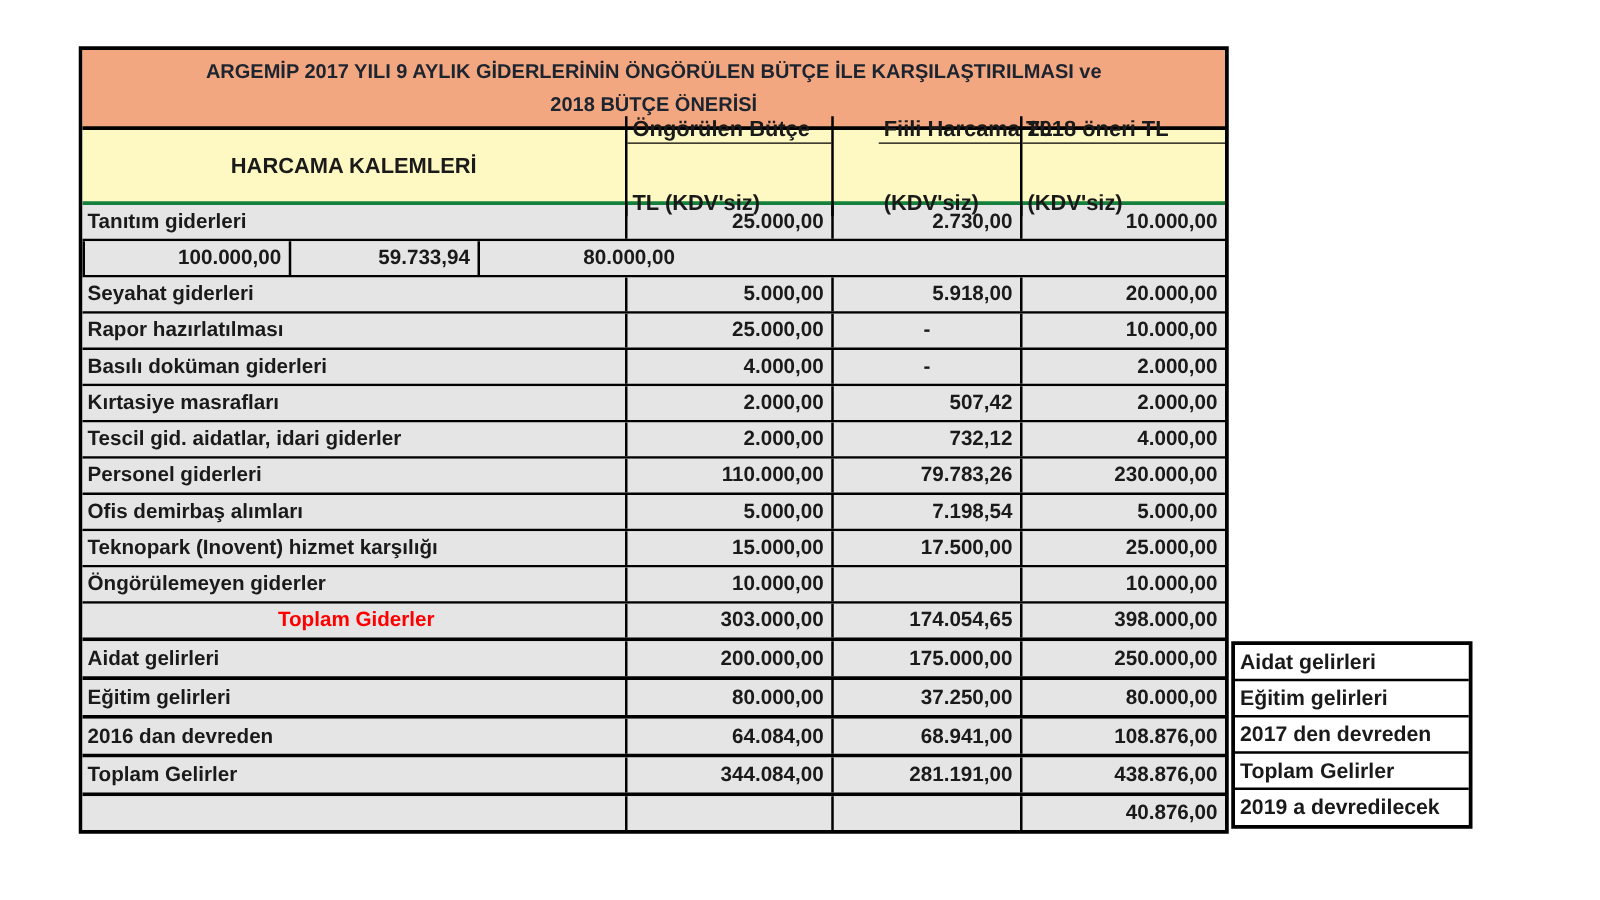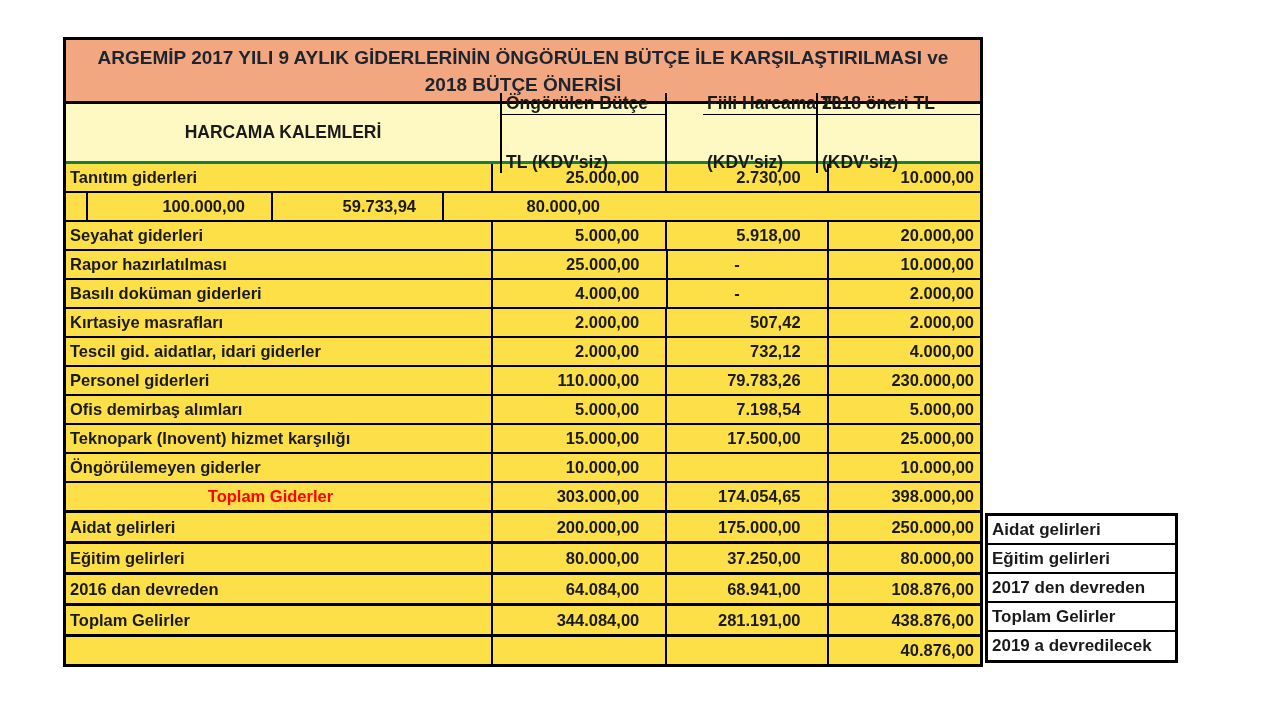--- a/index.html
+++ b/index.html
@@ -2,33 +2,33 @@
 <html><head>
 <meta charset="utf-8">
 <style>
   html,body { margin:0; padding:0; }
   body {
     width:1280px; height:720px; background:#ffffff; position:relative;
     font-family:"Liberation Sans","DejaVu Sans",sans-serif;
     font-weight:bold; color:#1a1a1a; overflow:hidden;
   }
   .main-table { position:absolute; left:63px; top:37px; width:914px; border:3px solid #000; background:#fff; }
-  .title-band { background:#F2A780; border-bottom:3px solid #000; text-align:center; font-size:19px; color:#1c2430; padding:4px 0 3px; }
+  .title-band { background:#F2A780; border-bottom:3px solid #000; text-align:center; font-size:16px; color:#1c2430; padding:4px 0 3px; }
   .title-band div { line-height:27px; white-space:nowrap; }
   .hdr { display:flex; background:#fef9c3; border-bottom:3px solid #15803d; height:57px;align-items:center; }
   .hc0 { box-sizing:border-box; width:434px; display:flex; align-items:center; justify-content:center; font-size:17.5px; }
   .hcol { box-sizing:border-box; border-left:2px solid #000; display:flex; flex-direction:column; font-size:17.5px;gap:37px; }
   .wb { width:165px; } .wa { width:151px;padding-left:36px; } .wp { width:164px; }
   .hl { flex:1; display:flex; align-items:center; padding-left:4px; white-space:nowrap; }
   .hl.top { border-bottom:1px solid #000; }
-  .row { display:flex; box-sizing:border-box; border-bottom:2px solid #000; height:29px; background:#fde047; }
+  .row { display:flex; box-sizing:border-box; border-bottom:2px solid #000; height:29px; background:#e5e5e5; }
   .row > div { box-sizing:border-box; display:flex; align-items:center; font-size:16.5px; white-space:nowrap; overflow:hidden; }
   .c0 { width:434px; padding-left:4px; }
   .c1 { width:165px; } .c2 { width:151px; } .c3 { width:164px; }
-  .c1,.c2,.c3 { border-left:2px solid #000; justify-content:flex-end; padding-right:6px;margin-left:20px; }
+  .c1,.c2,.c3 { border-left:2px solid #000; justify-content:flex-end; padding-right:6px; }
   .row .dash { justify-content:center; padding-right:0; }
   .row.total { border-bottom:3px solid #000; height:30px; }
   .row.total .c0 { justify-content:center; padding-left:4px; color:#FF0000; }
   .row.sec { border-bottom:3px solid #000; height:31px; }
   .row.last { border-bottom:none; height:27px; }
   .side-table { position:absolute; left:985px; top:513px; width:187px; border:3px solid #000; background:#fff; }
   .srow { box-sizing:border-box; height:29px; border-bottom:2px solid #000; display:flex; align-items:center; padding-left:4px; font-size:17px; white-space:nowrap; }
   .srow:last-child { border-bottom:none; height:28px; }
 </style>
 </head>

